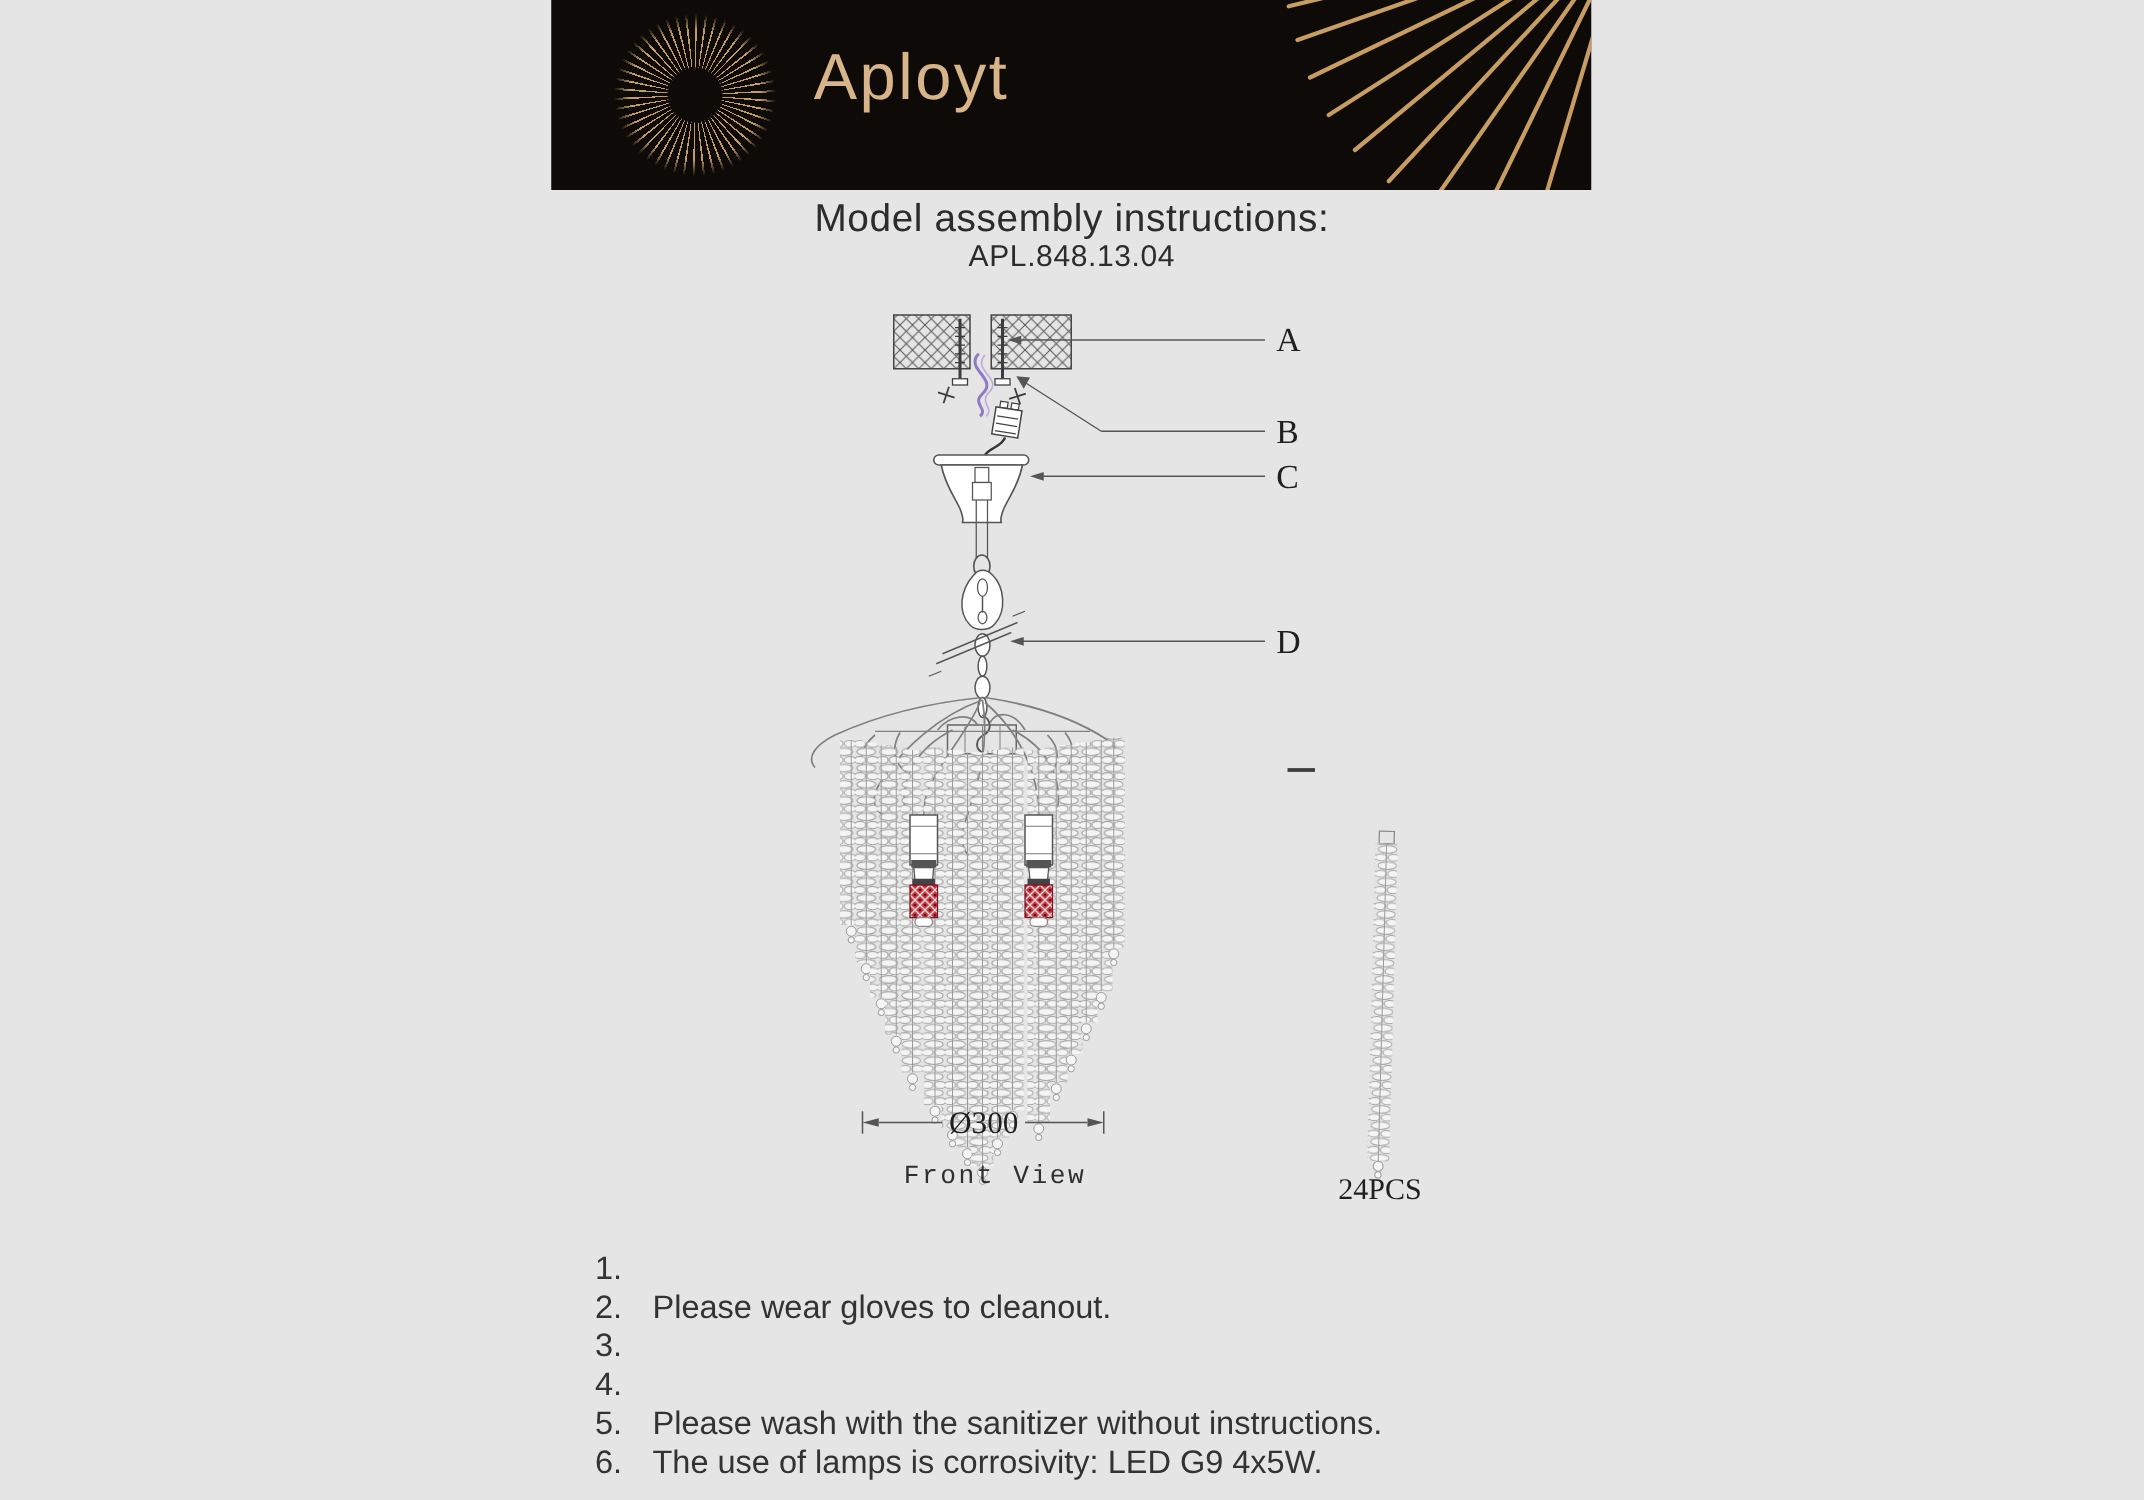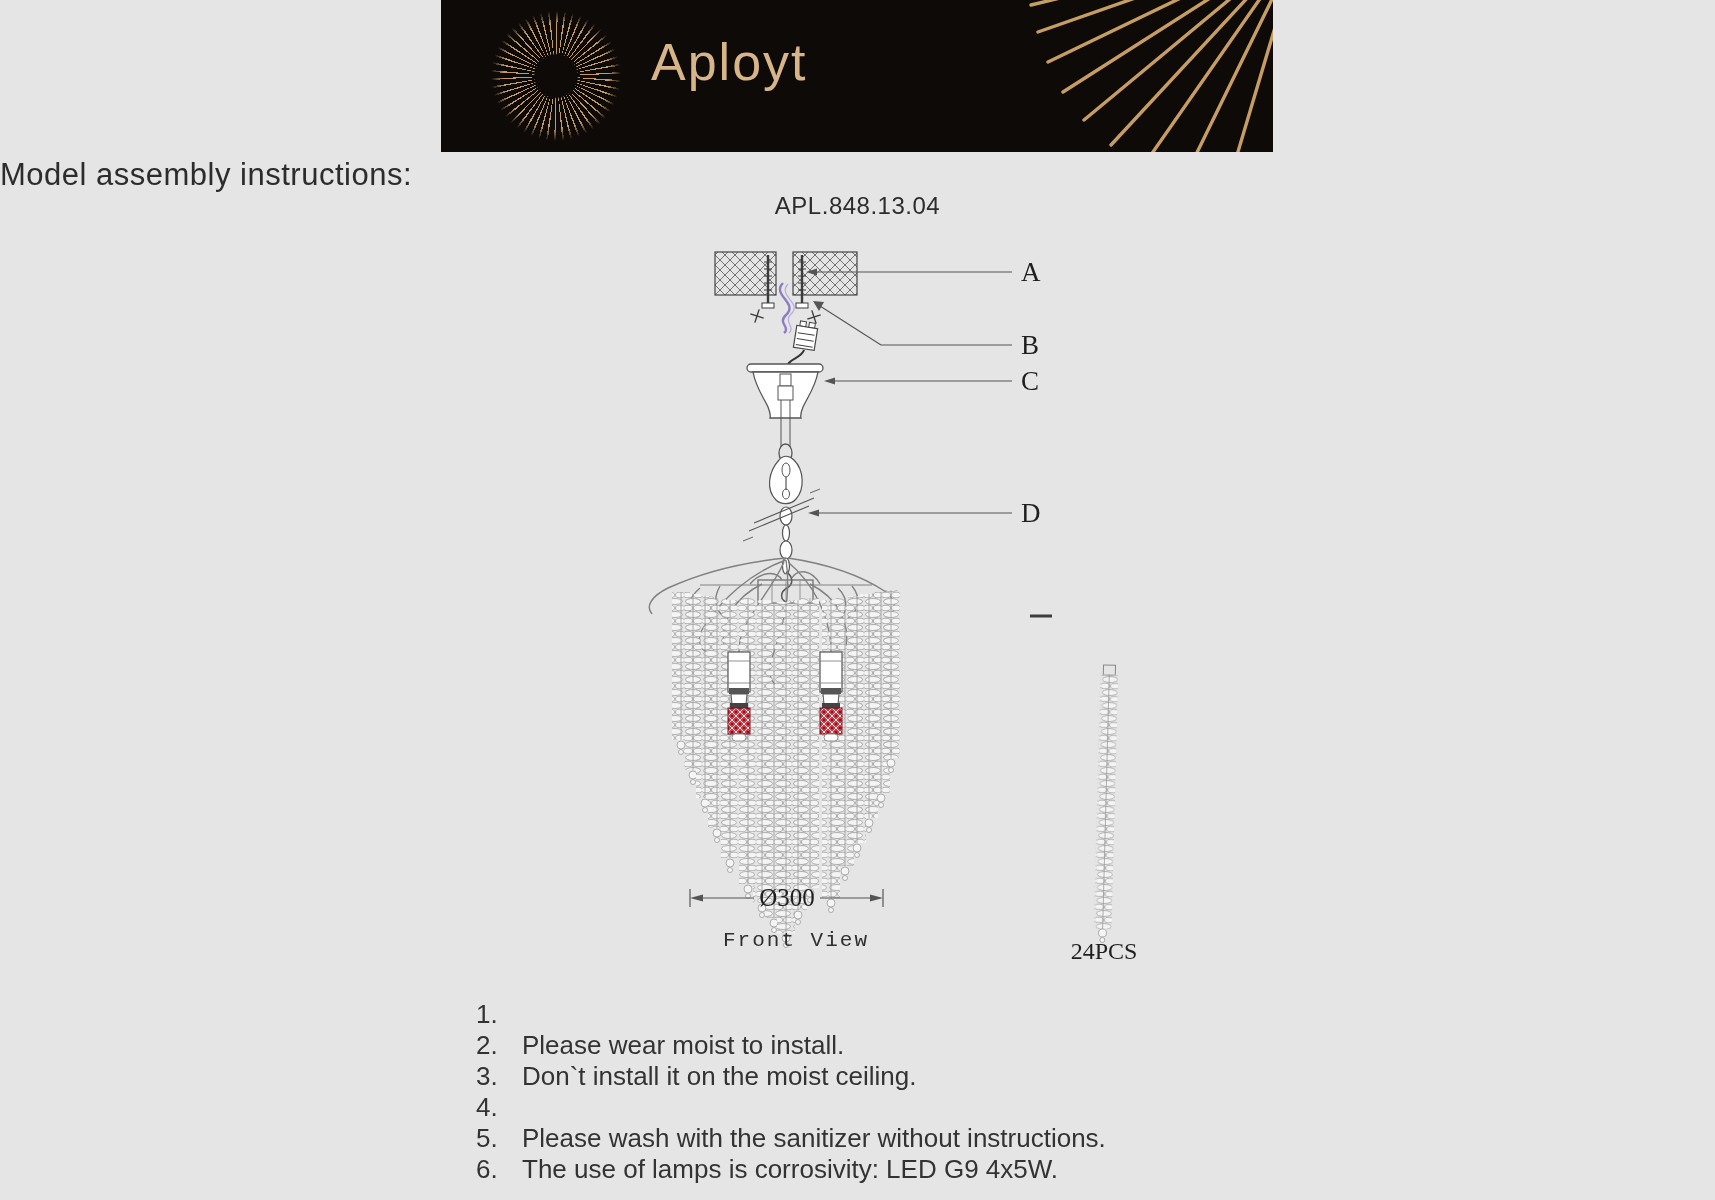--- a/index.html
+++ b/index.html
@@ -10,21 +10,21 @@
   .banner{position:absolute;left:441px;top:0;width:832px;height:152px;background:#0d0a08;overflow:hidden;}
   .sunburst{position:absolute;left:49px;top:10px;width:132px;height:132px;border-radius:50%;
     background:repeating-conic-gradient(from 0deg,rgba(205,164,104,.95) 0deg 1.6deg,transparent 1.6deg 7.2deg);
     -webkit-mask:radial-gradient(circle,transparent 0 21px,#000 23px 52px,transparent 65px);
             mask:radial-gradient(circle,transparent 0 21px,#000 23px 52px,transparent 65px);}
   .brand{position:absolute;left:210px;top:34px;font-size:52px;line-height:56px;color:#d7b588;
          letter-spacing:2px;font-weight:400;}
   .rays{position:absolute;right:0;top:0;}
 
   
-  .doc-title{position:absolute;left:0;top:157px;width:1715px;
+  .doc-title{position:absolute;left:0;top:157px;width:1715px;text-align:center;
              font-size:31px;color:#2c2c2c;letter-spacing:.5px;}
   .doc-model{position:absolute;left:0;top:192px;width:1715px;text-align:center;
              font-size:24px;color:#2c2c2c;letter-spacing:.5px;}
 
   
   .diagram{position:absolute;left:600px;top:230px;}
   .cad-serif{font-family:"Liberation Serif",serif;fill:#1f1f1f;}
   .cad-mono{font-family:"Liberation Mono",monospace;fill:#2f2f2f;}
 
   
@@ -344,25 +344,24 @@
     </g>
     <text class="cad-serif" x="1104" y="959" font-size="24" text-anchor="middle">24PCS</text>
   </svg>
 
   <div class="instructions">
     <div class="instr-row">
       <span class="instr-num">1.</span>
     </div>
     <div class="instr-row">
       <span class="instr-num">2.</span>
-      <span class="instr-text">Please wear moist to install.</span>
+      <span class="instr-text">Please wear gloves to cleanout.</span>
     </div>
     <div class="instr-row">
       <span class="instr-num">3.</span>
-      <span class="instr-text">Don`t install it on the moist ceiling.</span>
     </div>
     <div class="instr-row">
       <span class="instr-num">4.</span>
     </div>
     <div class="instr-row">
       <span class="instr-num">5.</span>
       <span class="instr-text">Please wash with the sanitizer without instructions.</span>
     </div>
     <div class="instr-row">
       <span class="instr-num">6.</span>

